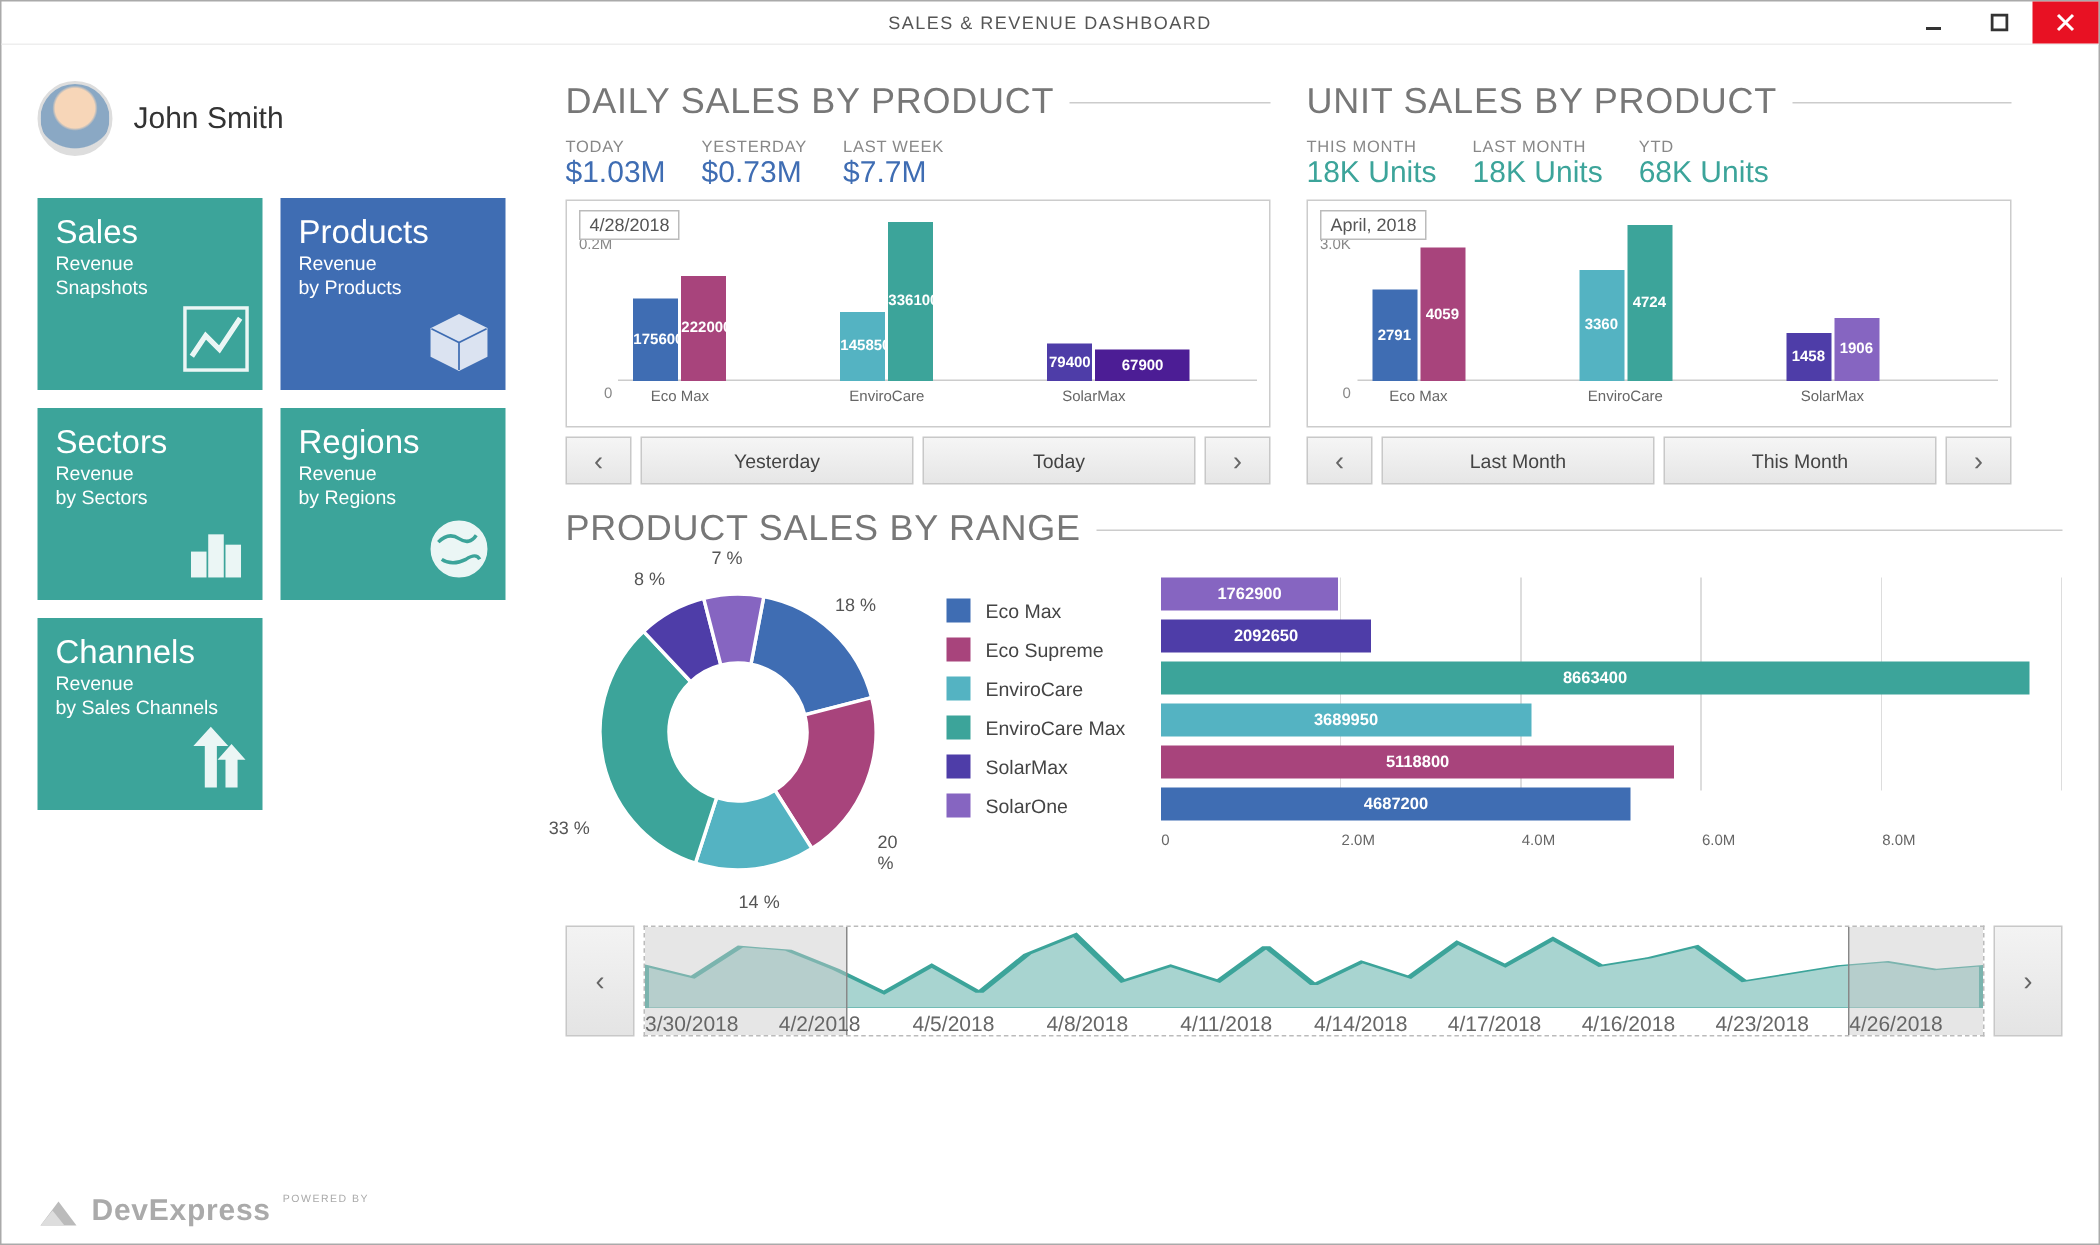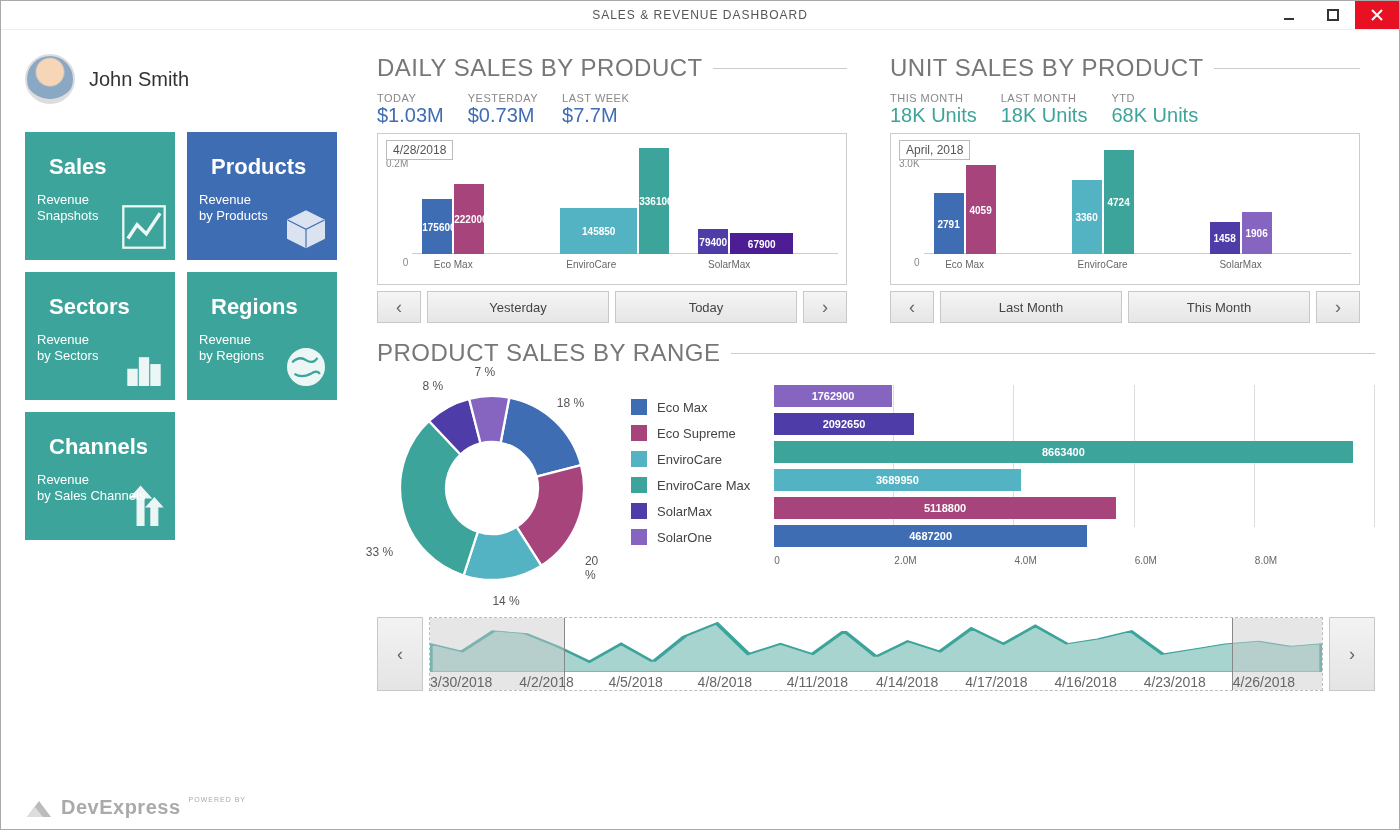--- a/index.html
+++ b/index.html
@@ -15,27 +15,27 @@
 .body{flex:1;display:flex;padding:24px 24px 4px 24px;gap:32px;box-sizing:border-box}
 
 .sidebar{width:320px;display:flex;flex-direction:column}
 .user{display:flex;align-items:center;gap:14px;margin-bottom:28px}
 .avatar{width:46px;height:46px;border-radius:50%;background:radial-gradient(circle at 50% 35%, #f7d6b8 0 35%, #8aa8c4 40% 70%, #ddd 72% 100%);border:2px solid #ddd}
 .username{font-size:20px;color:#333}
 .tiles{display:grid;grid-template-columns:150px 150px;grid-auto-rows:128px;gap:12px}
 .tile{color:#fff;padding:10px 12px;position:relative;cursor:pointer;box-sizing:border-box}
 .tile.teal{background:#3ca49a}
 .tile.blue{background:#3f6db3}
-.tile h3{margin:12px;font-size:22px;font-weight:700}
+.tile h3{margin:0;font-size:22px;font-weight:400}
 .tile .sub{font-size:13px;line-height:1.25}
 .tile .ticon{position:absolute;right:8px;bottom:6px;opacity:.9}
 .tile .ticon svg{width:46px;height:46px;fill:#fff;stroke:#fff}
 
 .main{flex:1;display:flex;flex-direction:column}
-.row1{display:flex;gap:43px}
+.row1{display:flex;gap:24px}
 .panel{flex:1;min-width:0}
 .panel.daily{flex:0 0 470px}
 .panel.unit{flex:0 0 470px}
 .section-title{font-size:24px;color:#777;letter-spacing:.5px;font-weight:300;display:flex;align-items:center;gap:10px}
 .section-title .rule{flex:1;height:1px;background:#ccc}
 .kpis{display:flex;gap:24px;margin:10px 0 6px 0;flex-wrap:wrap}
 .kpi .lbl{font-size:11px;color:#888;letter-spacing:.5px}
 .kpi .val{font-size:20px;color:#3f6db3;white-space:nowrap}
 .panel.unit .kpi .val{color:#3ca49a}
 
@@ -194,21 +194,21 @@
                   <div class="bargrp" style="left: 10px;">
                     <div class="bar" style="height: 55px; background: rgb(63, 109, 179);">
                       <span>175600</span>
                     </div>
                     <div class="bar" style="height: 70px; background: rgb(168, 68, 124);">
                       <span>222000</span>
                     </div>
                   </div>
                   <div class="catlabel" style="left: 6px;">Eco Max</div>
                   <div class="bargrp" style="left: 148px;">
-                    <div class="bar" style="height: 46px; background: rgb(84, 179, 194); padding-left: 47px;">
+                    <div class="bar" style="height: 46px; background: rgb(84, 179, 194);">
                       <span>145850</span>
                     </div>
                     <div class="bar" style="height: 106px; background: rgb(60, 164, 154);">
                       <span>336100</span>
                     </div>
                   </div>
                   <div class="catlabel" style="left: 144px;">EnviroCare</div>
                   <div class="bargrp" style="left: 286px;">
                     <div class="bar" style="height: 25px; background: rgb(78, 61, 168);">
                       <span>79400</span>

